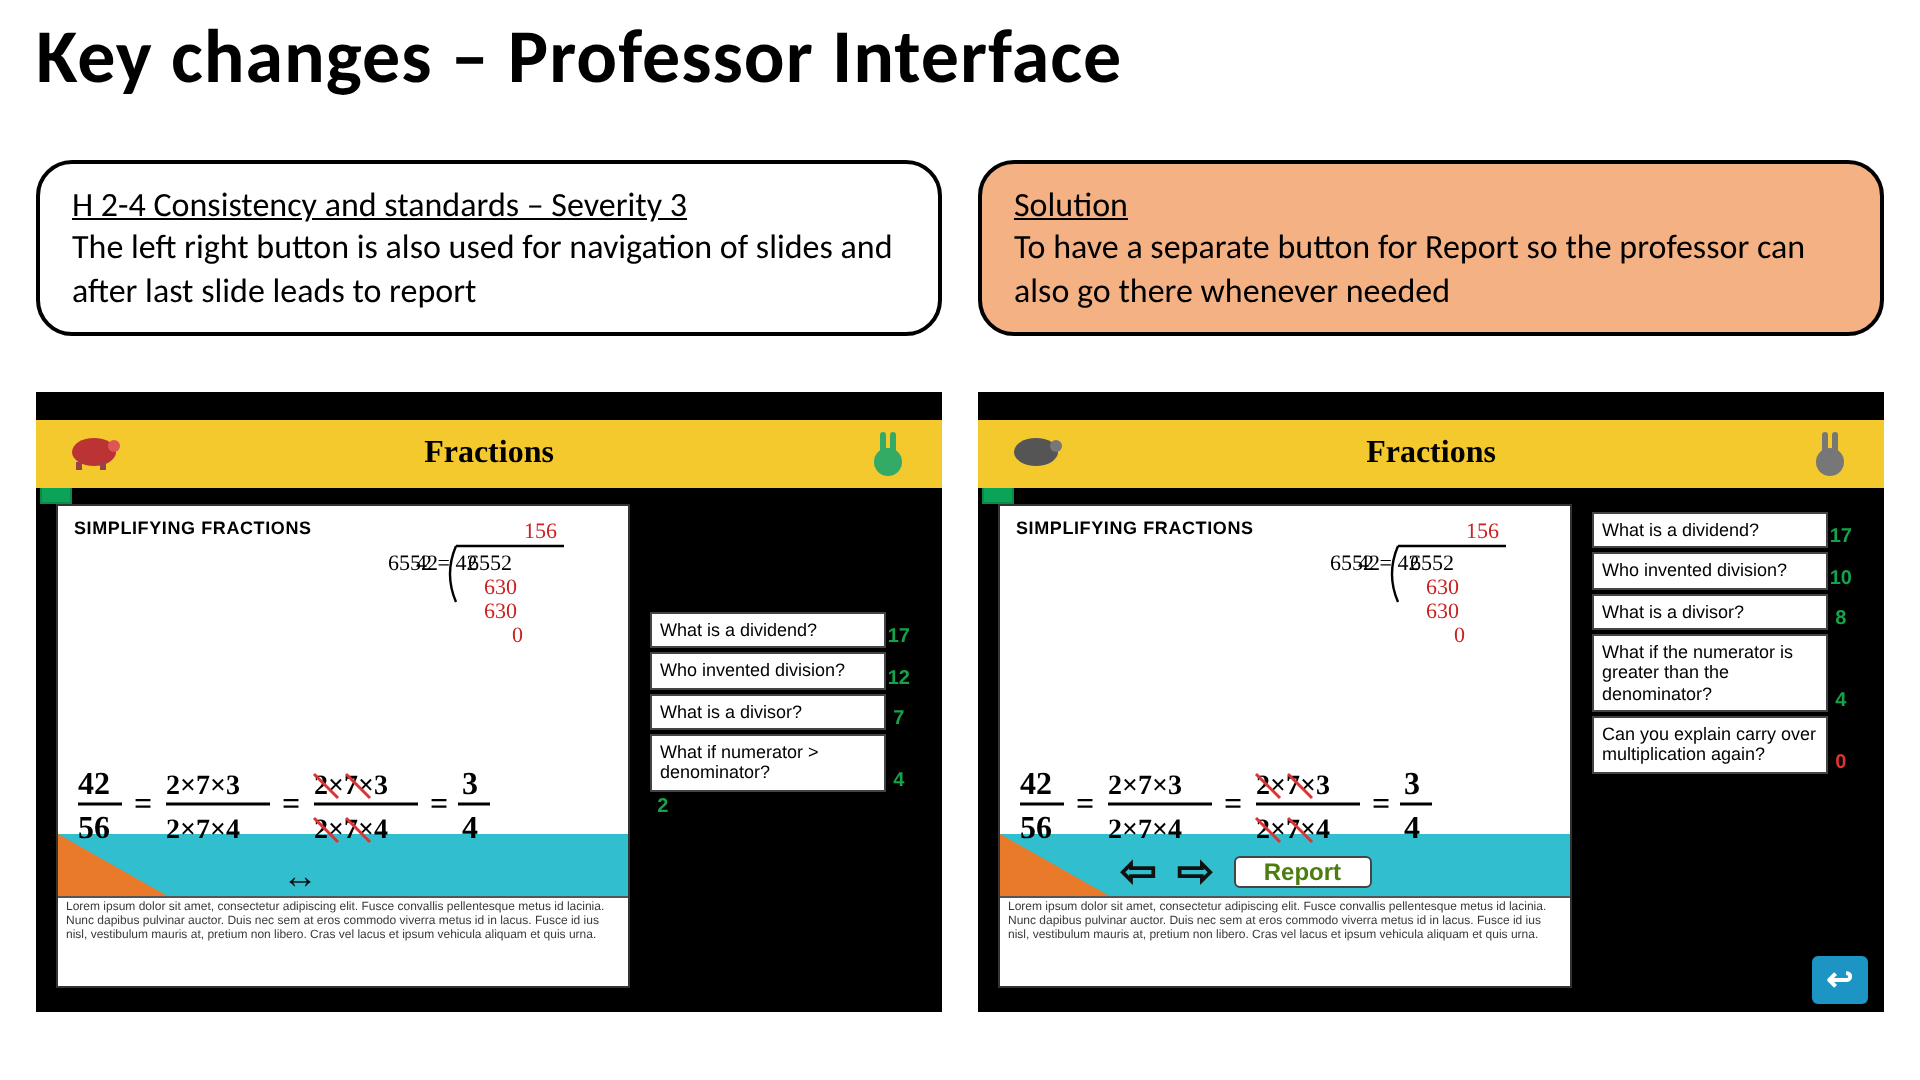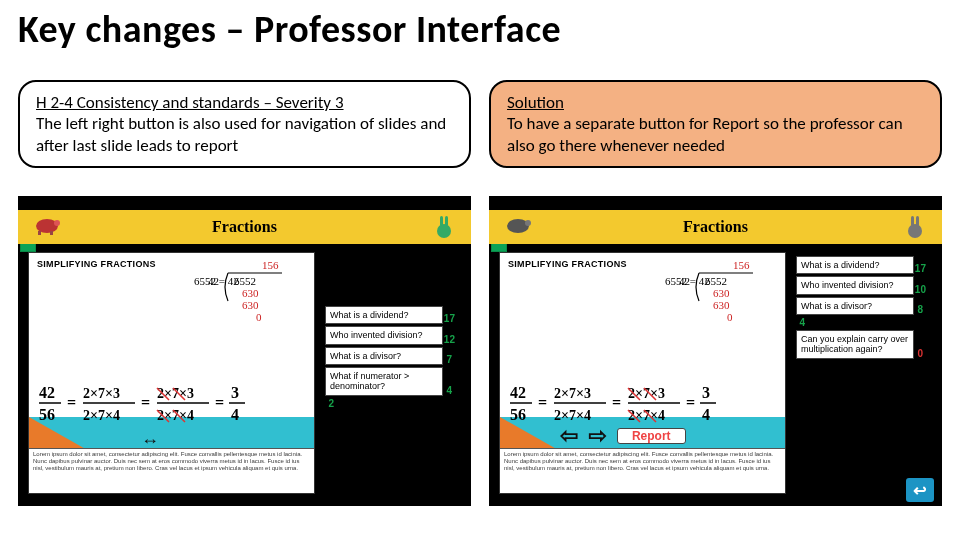--- a/index.html
+++ b/index.html
@@ -29,21 +29,21 @@
   .lorem{position:absolute;left:0;bottom:0;right:0;height:40px;background:#fff;color:#3a3a3a;font:6px/1.15 Arial;padding:2px 4px;border-top:1px solid #555;overflow:hidden}
   .navarrows{position:absolute;bottom:44px;font:700 18px Arial;color:#111;letter-spacing:2px}
   
   .qlist{position:absolute;right:6px;top:60px;width:140px;display:flex;flex-direction:column;gap:2px}
   .qrow{display:flex;align-items:flex-end}
   .qrow .q{flex:1;background:#fff;color:#000;font:9px/1.15 Arial;padding:3px 4px;border:1px solid #444}
   .qrow .side{width:22px;display:flex;flex-direction:row;align-items:center;justify-content:center;gap:0}
   .qrow .num{font:700 10px Arial;color:#16a24a}
   .qrow .num.zero{color:#d33}
   .qrow .x{font:900 11px Arial;color:#000;line-height:1}
-  .reportbtn{background:#fff;color:#ef4444;border:1px solid #444;border-radius:3px;font:700 12px Arial;padding:0 14px}
+  .reportbtn{background:#fff;color:#4d7c0f;border:1px solid #444;border-radius:3px;font:700 12px Arial;padding:0 14px}
   .back-ic{position:absolute;bottom:4px;right:8px;width:28px;height:24px;background:#1c94c4;border-radius:3px;display:flex;align-items:center;justify-content:center;color:#fff;font:700 16px Arial}
   .ldsvg-text{font:11px Georgia;fill:#000}
   .ldsvg-red{fill:#c22}
 </style>
 </head>
 <body>
 
 <div class="slide">
   <div class="title">Key changes – Professor Interface</div>
 
@@ -242,20 +242,21 @@
             </div>
           </div>
           <div class="qrow">
             <div class="q">What is a divisor?</div>
             <div class="side">
               <div class="num">8</div>
               <div class="x">✕</div>
             </div>
           </div>
           <div class="qrow">
+            <div class="q">What if the numerator is greater than the denominator?</div>
             <div class="side">
               <div class="num">4</div>
               <div class="x">✕</div>
             </div>
           </div>
           <div class="qrow">
             <div class="q">Can you explain carry over multiplication again?</div>
             <div class="side">
               <div class="num zero">0</div>
               <div class="x">✕</div>

